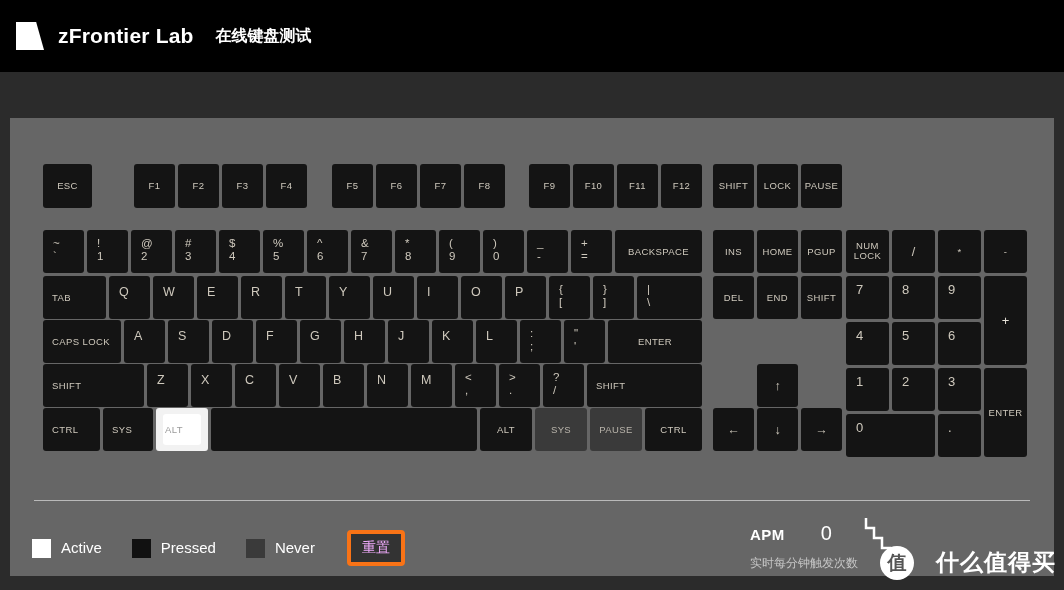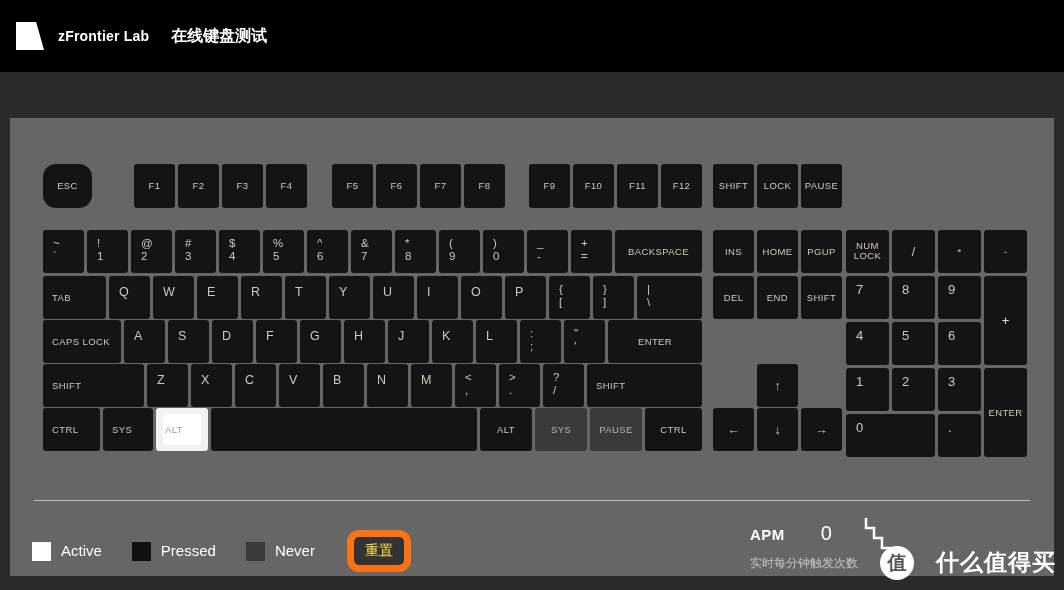--- a/index.html
+++ b/index.html
@@ -16,21 +16,21 @@
     height: 72px; background: #000;
     display: flex; align-items: center;
     padding-left: 16px; box-sizing: border-box;
   }
   .logo-mark {
     width: 28px; height: 28px; margin-right: 14px;
     background: #fff;
     clip-path: polygon(0 0, 72% 0, 100% 100%, 0 100%);
   }
   .brand {
-    color: #fff; font-size: 14px; font-weight: bold;
+    color: #fff; font-size: 21px; font-weight: bold;
     letter-spacing: .2px;
   }
   .subtitle {
     color: #fff; font-size: 16px; font-weight: bold;
     margin-left: 22px;
   }
 
   
   .panel {
     position: absolute; left: 10px; top: 118px;
@@ -93,22 +93,22 @@
   .sw {
     width: 19px; height: 19px; margin-right: 10px;
     box-sizing: border-box;
   }
   .sw.active { background: #ffffff; }
   .sw.pressed { background: #111111; }
   .sw.never { background: #3a3a3a; }
   .legend-txt { color: #fff; font-size: 15px; }
   .reset-btn {
     margin-left: 2px;
-    background: #333; color: #fde047;
-    border: 7px solid #f97316; border-radius: 12px;
+    background: #333; color: #f0abfc;
+    border: 4px solid #f97316; border-radius: 4px;
     font-size: 14px; padding: 5px 11px;
     font-family: "Liberation Sans", sans-serif;
     cursor: pointer;
   }
 
   .apm-box { position: absolute; left: 740px; top: 8px; }
   .apm-row { display: flex; align-items: baseline; }
   .apm-label { color: #fff; font-size: 15px; font-weight: bold; letter-spacing: .5px; }
   .apm-value { color: #fff; font-size: 20px; margin-left: 36px; }
   .apm-sub { color: #c6c6c6; font-size: 12px; margin-top: 10px; }
@@ -139,21 +139,21 @@
 
   <div class="header">
     <div class="logo-mark"></div>
     <div class="brand">zFrontier Lab</div>
     <div class="subtitle">在线键盘测试</div>
   </div>
 
   <div class="panel">
 
     <div class="kb" id="kb">
-        <div class="key ctr state-pressed" style="left: 33px; top: 46px; width: 49px; height: 44px; border-radius: 13px;">
+        <div class="key ctr state-pressed" style="left: 33px; top: 46px; width: 49px; height: 44px;">
           <span class="lbl">ESC</span>
         </div>
         <div class="key ctr state-pressed" style="left: 124px; top: 46px; width: 41px; height: 44px;">
           <span class="lbl">F1</span>
         </div>
         <div class="key ctr state-pressed" style="left: 168px; top: 46px; width: 41px; height: 44px;">
           <span class="lbl">F2</span>
         </div>
         <div class="key ctr state-pressed" style="left: 212px; top: 46px; width: 41px; height: 44px;">
           <span class="lbl">F3</span>

